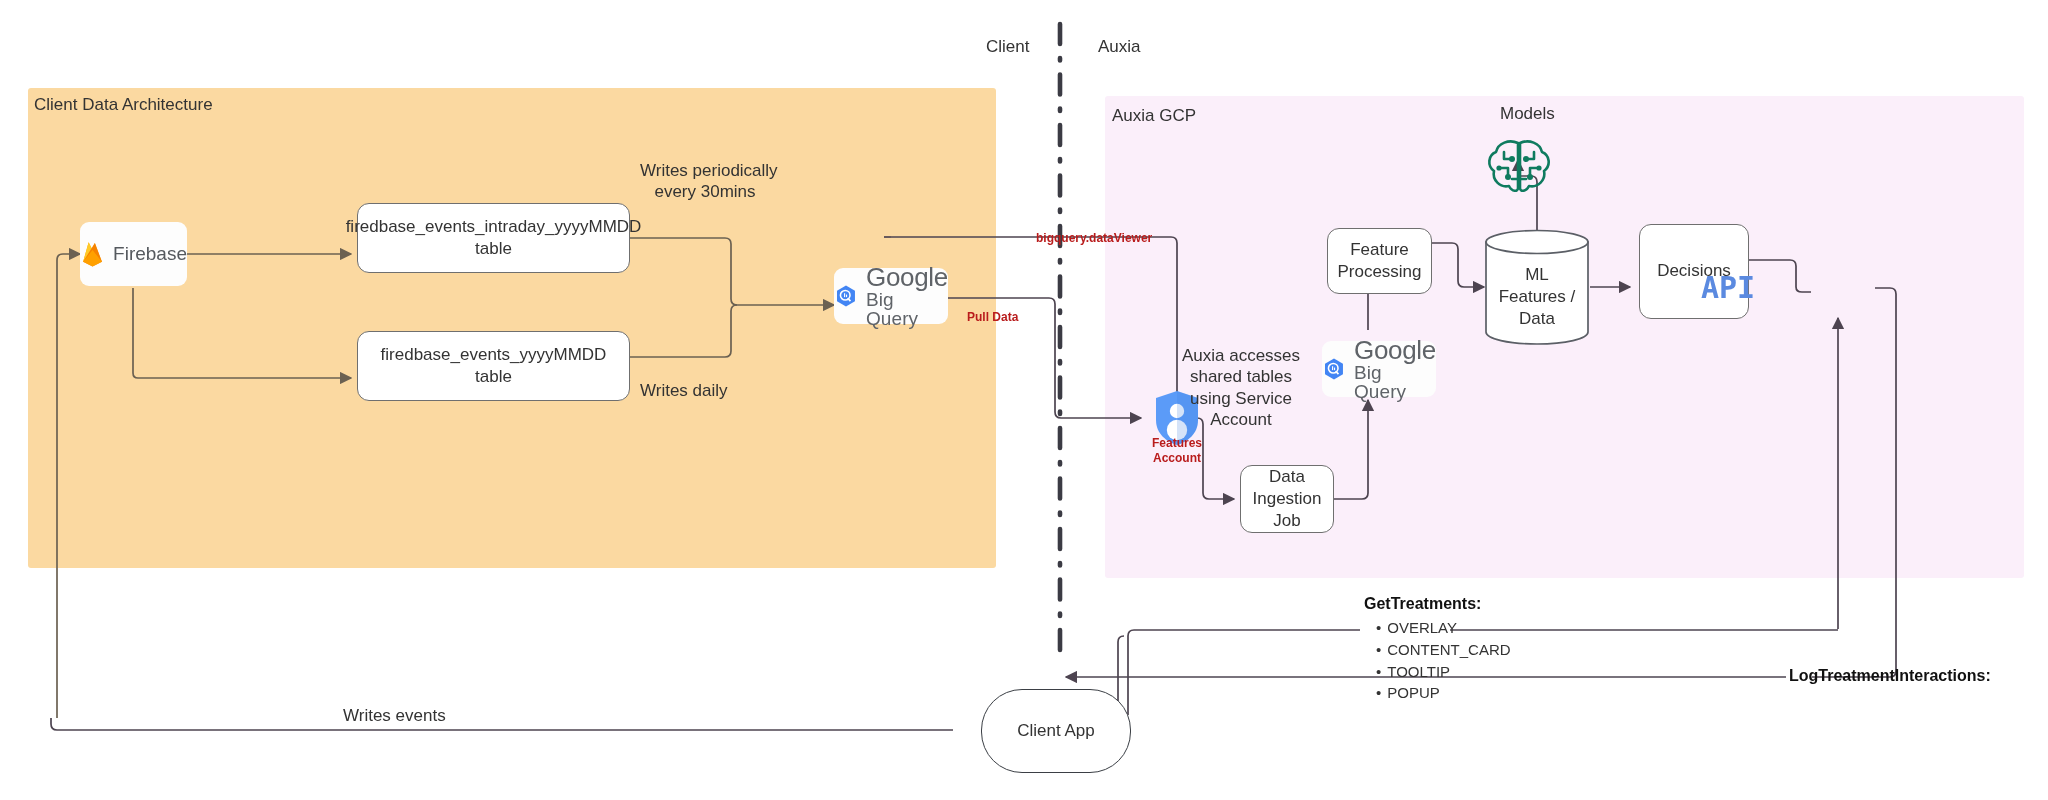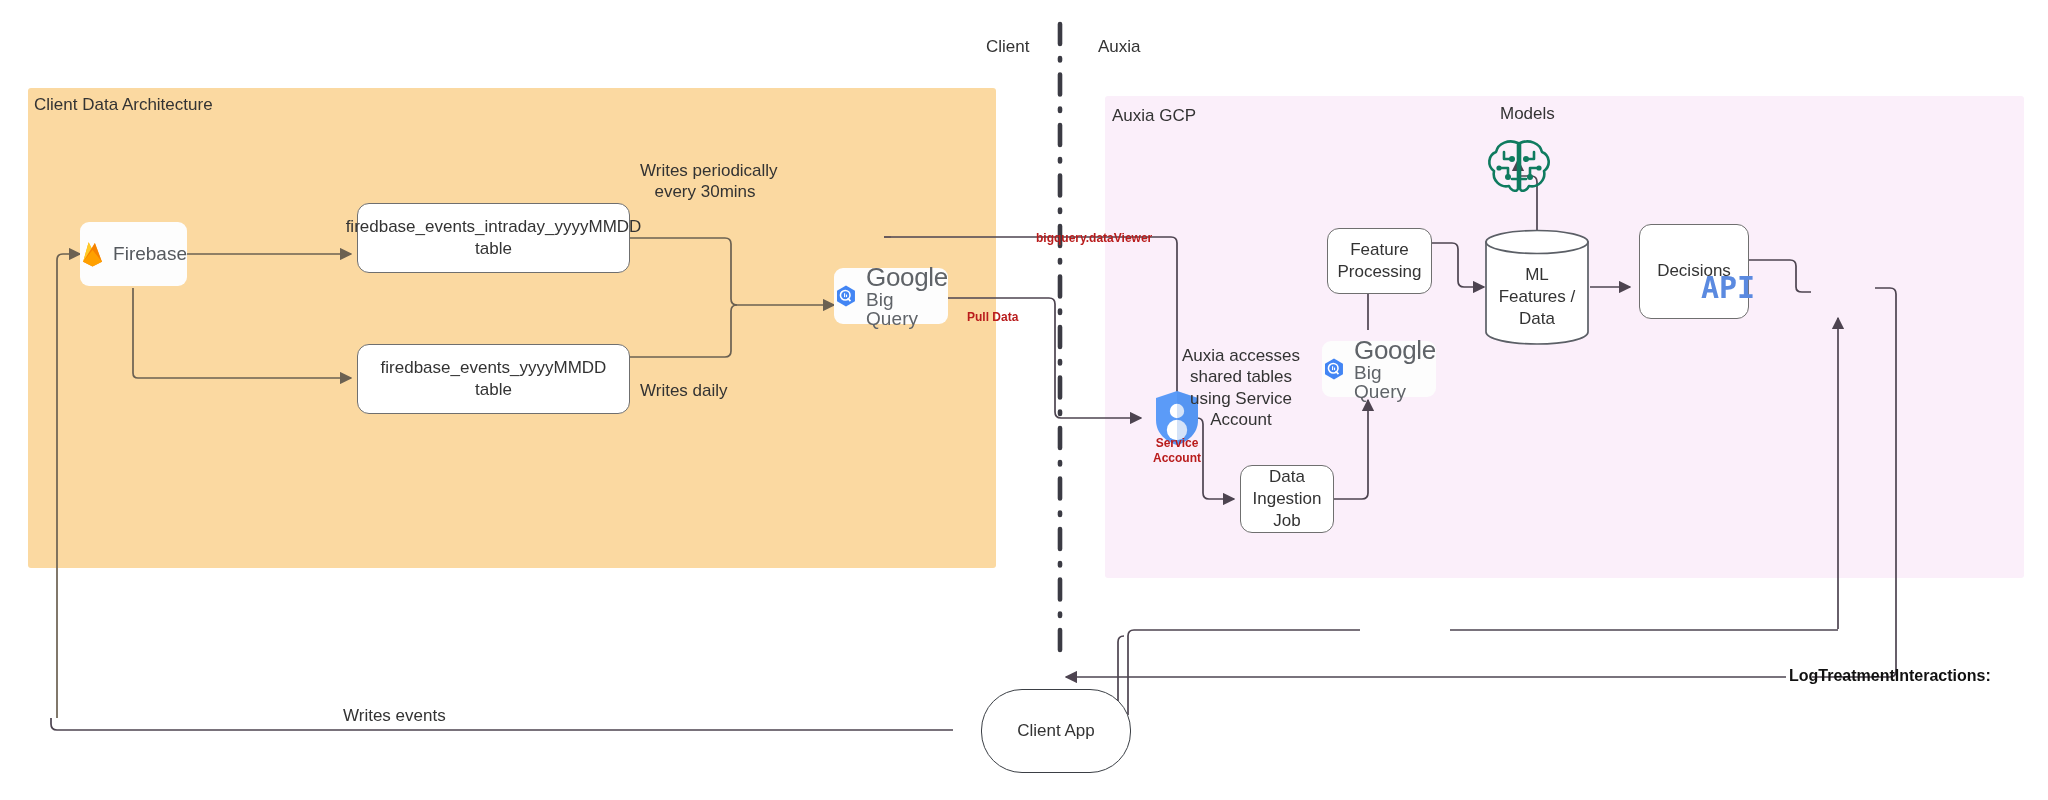--- a/index.html
+++ b/index.html
@@ -127,21 +127,21 @@
       <path d="M4 28 L16 34 L28 28 L16 13 Z" fill="#ffa000"></path>
     </svg>
     <span class="fb-text">Firebase</span>
   </div>
 
   <div class="node" style="left:357px;top:203px;width:273px;height:70px;">
     <span style="white-space:pre-line;">firedbase_events_intraday_yyyyMMDD
 table</span>
   </div>
 
-  <div class="node" style="left:357px;top:344px;width:273px;height:70px;">
+  <div class="node" style="left:357px;top:331px;width:273px;height:70px;">
     <span style="white-space:pre-line;">firedbase_events_yyyyMMDD
 table</span>
   </div>
 
   <div class="lbl c" style="left:640px;top:160px;width:130px;">Writes periodically
 every 30mins</div>
   <div class="lbl" style="left:640px;top:380px;">Writes daily</div>
   <div class="lbl" style="left:343px;top:705px;">Writes events</div>
 
   <div class="logo" style="left:834px;top:268px;width:114px;height:56px;">
@@ -166,21 +166,21 @@
   <div class="lbl b" style="left:967px;top:310px;">Pull Data</div>
 
   <div style="position:absolute;left:1153px;top:389px;width:48px;height:58px;">
     <svg width="48" height="58" viewBox="0 0 48 58">
       <path d="M24 2 L45 9 L45 31 C45 45 34 53 24 56 C14 53 3 45 3 31 L3 9 Z" fill="#5b9bf8"></path>
       <circle cx="24" cy="22" r="7.2" fill="#ffffff"></circle>
       <circle cx="24" cy="41" r="10.2" fill="#ffffff"></circle>
       <path d="M24 2 L45 9 L45 31 C45 45 34 53 24 56 Z" fill="#3f7fe0" opacity="0.22"></path>
     </svg>
   </div>
-  <div class="lbl b c" style="left:1118px;top:436px;width:118px;white-space:pre-line;">Service
+  <div class="lbl b c" style="left:1118px;top:436px;width:118px;white-space:pre-line;">Features
 Account</div>
 
   <div class="lbl c" style="left:1168px;top:345px;width:146px;white-space:pre-line;">Auxia accesses
 shared tables
 using Service
 Account</div>
 
   <div class="node" style="left:1240px;top:465px;width:94px;height:68px;">
     <span style="white-space:pre-line;">Data
 Ingestion
@@ -245,18 +245,27 @@
   </div>
 
   <div class="api-txt" style="left:1701px;top:270px;">API</div>
 
   <div style="position:absolute;left:981px;top:689px;width:148px;height:82px;
               border:1.7px solid #3b3f45;border-radius:41px;background:#ffffff;
               display:flex;align-items:center;justify-content:center;font-size:17px;color:#333;">
     <span>Client App</span>
   </div>
 
+  <div class="bullets" style="left:1364px;top:592px;">
+    <div class="hd">GetTreatments:</div>
+    <ul>
+      <li>OVERLAY</li>
+      <li>CONTENT_CARD</li>
+      <li>TOOLTIP</li>
+      <li>POPUP</li>
+    </ul>
+  </div>
 
   <div class="bullets" style="left:1789px;top:664px;">
     <div class="hd">LogTreatmentInteractions:</div>
   </div>
 
 </div>
 
 </body></html>

